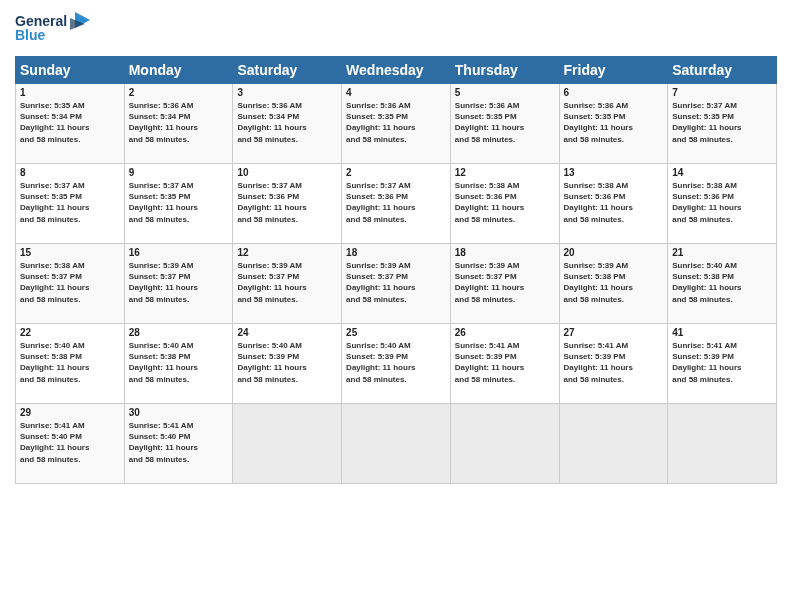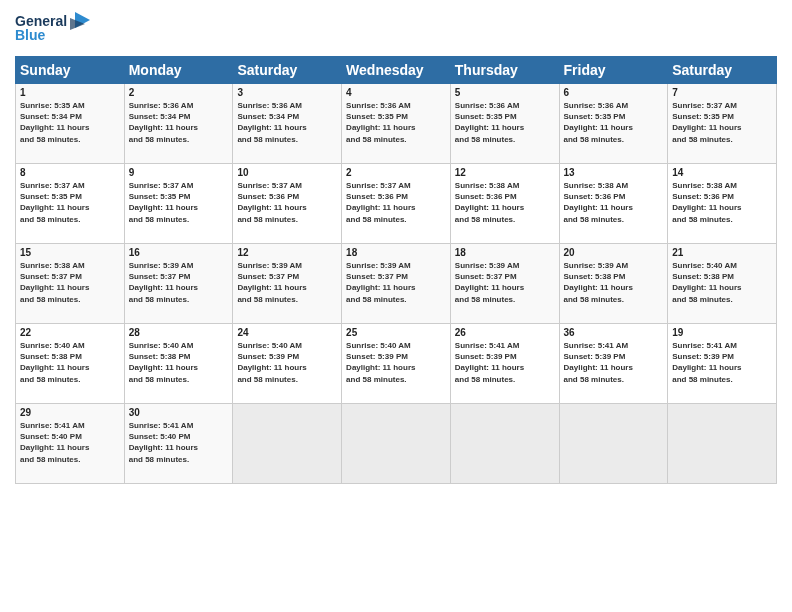--- a/index.html
+++ b/index.html
@@ -218,25 +218,25 @@
           </td>
           <td>
             <span class="day-num">25</span>
             <div class="cell-text">Sunrise: 5:40 AM<br>Sunset: 5:39 PM<br>Daylight: 11 hours<br>and 58 minutes.</div>
           </td>
           <td>
             <span class="day-num">26</span>
             <div class="cell-text">Sunrise: 5:41 AM<br>Sunset: 5:39 PM<br>Daylight: 11 hours<br>and 58 minutes.</div>
           </td>
           <td>
-            <span class="day-num">36</span>
+            <span class="day-num">27</span>
             <div class="cell-text">Sunrise: 5:41 AM<br>Sunset: 5:39 PM<br>Daylight: 11 hours<br>and 58 minutes.</div>
           </td>
           <td>
-            <span class="day-num">19</span>
+            <span class="day-num">41</span>
             <div class="cell-text">Sunrise: 5:41 AM<br>Sunset: 5:39 PM<br>Daylight: 11 hours<br>and 58 minutes.</div>
           </td>
         </tr>
         <tr>
           <td>
             <span class="day-num">29</span>
             <div class="cell-text">Sunrise: 5:41 AM<br>Sunset: 5:40 PM<br>Daylight: 11 hours<br>and 58 minutes.</div>
           </td>
           <td>
             <span class="day-num">30</span>

